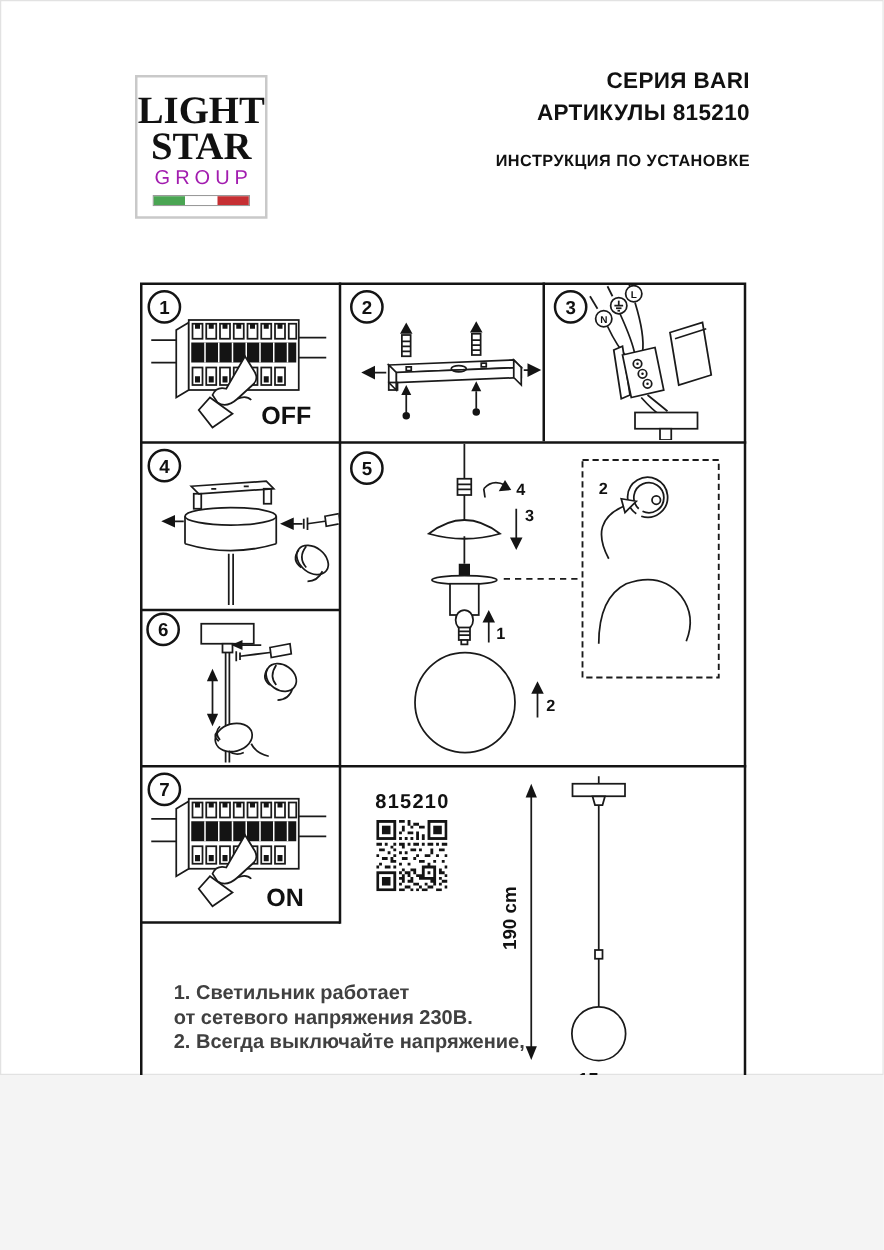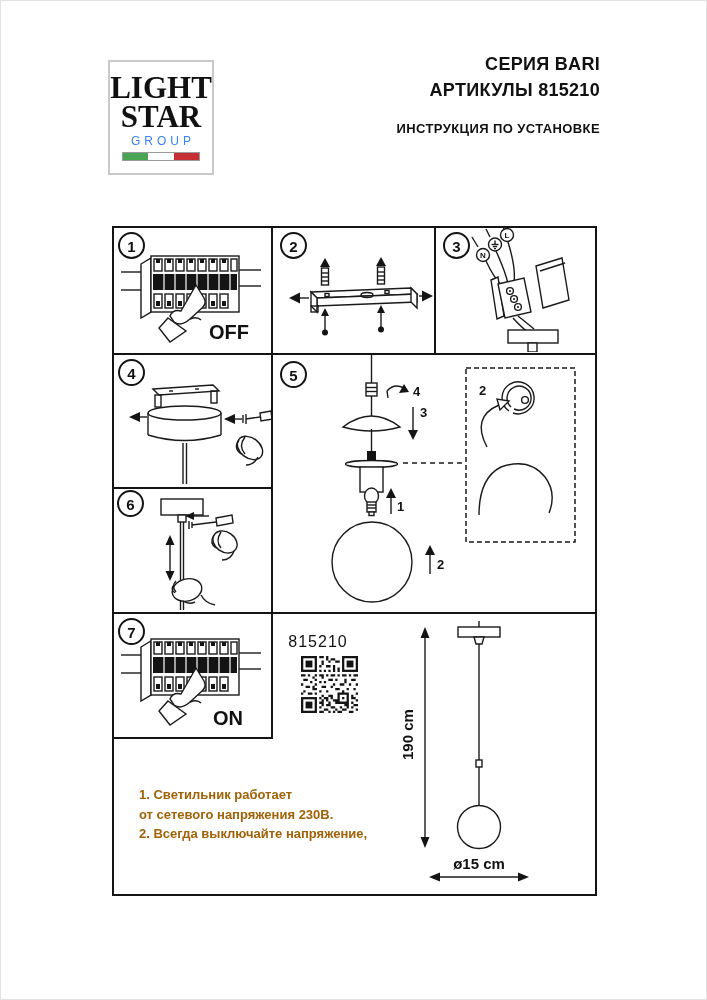--- a/index.html
+++ b/index.html
@@ -1,47 +1,47 @@
 <!DOCTYPE html>
 <html><head>
 <meta charset="utf-8">
 <style>
   html,body{margin:0;padding:0;background:#f4f4f4;}
-  .page{position:relative;width:707px;height:1000px;background:#fff;margin:0 auto;
+  .page{position:relative;width:707px;height:860px;background:#fff;margin:0 auto;
         font-family:"Liberation Sans",sans-serif;color:#111;overflow:hidden;
         box-shadow:inset 0 0 0 1px #e2e2e2;}
   .abs{position:absolute;}
   
   .logo-box{left:108px;top:60px;width:102px;height:111px;border:2px solid #c9c9c9;
             text-align:center;background:#fff;}
   .logo-word{font-family:"Liberation Serif",serif;font-weight:bold;font-size:31px;
              line-height:.92;letter-spacing:0;color:#111;}
   .logo-word.first{margin-top:12px;}
-  .logo-group{font-size:12px;letter-spacing:4px;color:#3b82f6;margin-top:3px;margin-left:4px;}
+  .logo-group{font-size:16px;letter-spacing:4px;color:#a21caf;margin-top:3px;margin-left:4px;}
   .hdr{right:107px;text-align:left;font-weight:bold;white-space:nowrap;}
   .hdr-sm{font-size:18px;letter-spacing:.3px;}
   .hdr-lg{font-size:13px;letter-spacing:.4px;}
   
   .tline{background:#141414;}
   .outer{left:112px;top:226px;width:485px;height:670px;border:2px solid #141414;box-sizing:border-box;}
   
   .num{width:27px;height:27px;border:2px solid #141414;border-radius:50%;background:#fff;
        font-size:15px;font-weight:600;line-height:25px;text-align:center;box-sizing:border-box;}
   
   svg{display:block;}
   .ln{fill:none;stroke:#1a1a1a;stroke-width:1.4;}
   .lnf{fill:#fff;stroke:#1a1a1a;stroke-width:1.4;}
   .blk{fill:#141414;stroke:none;}
   .big-label{font:bold 20px "Liberation Sans",sans-serif;fill:#111;}
   .part-num{font:bold 13px "Liberation Sans",sans-serif;fill:#111;}
   .tiny{font:bold 8px "Liberation Sans",sans-serif;fill:#111;}
   .dim-label{font:bold 15px "Liberation Sans",sans-serif;fill:#111;}
   
-  .article{left:288px;top:633px;width:60px;text-align:center;font-size:16px;font-weight:normal;letter-spacing:1px;}
-  .notes{left:139px;top:785px;font-size:13px;line-height:19.5px;font-weight:600;color:#a16207;}
+  .article{left:300px;top:633px;width:60px;text-align:center;font-size:16px;font-weight:bold;letter-spacing:1px;}
+  .notes{left:139px;top:785px;font-size:16px;line-height:19.5px;font-weight:600;color:#404040;}
 </style>
 </head>
 <body>
 
 <div class="page">
 
   <div class="abs logo-box">
     <div class="logo-word first">LIGHT</div>
     <div class="logo-word">STAR</div>
     <div class="logo-group">GROUP</div>

